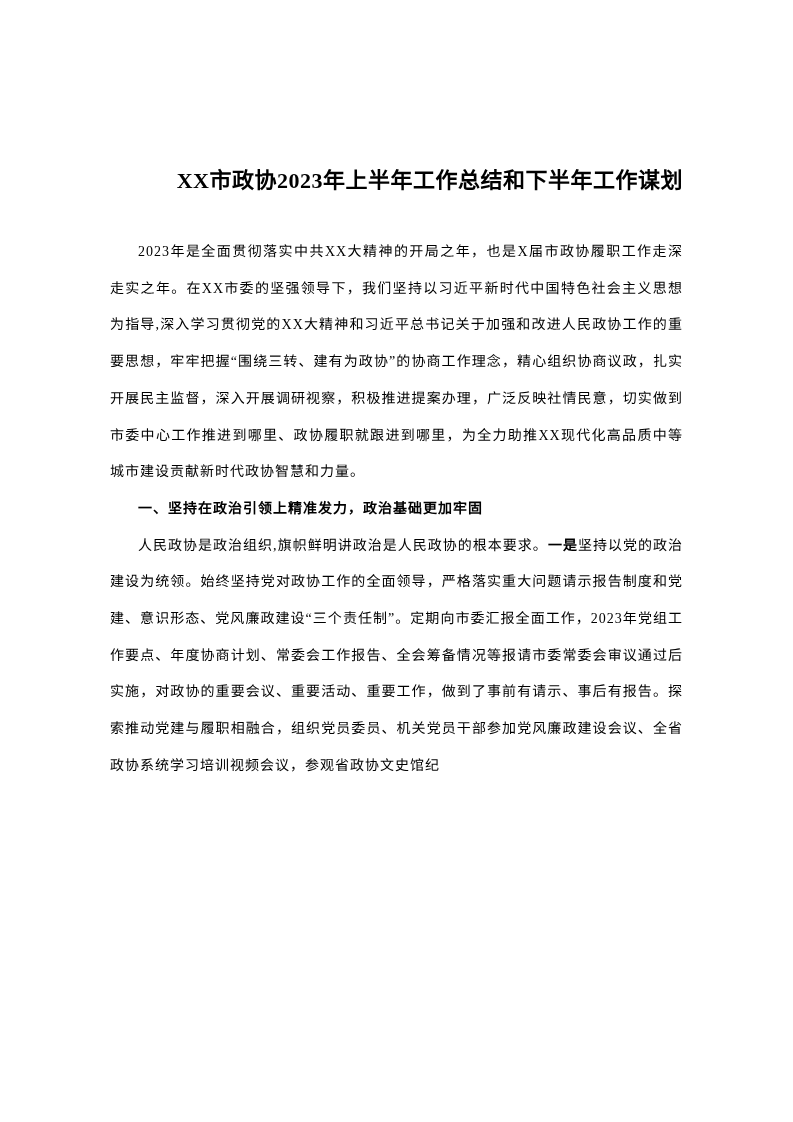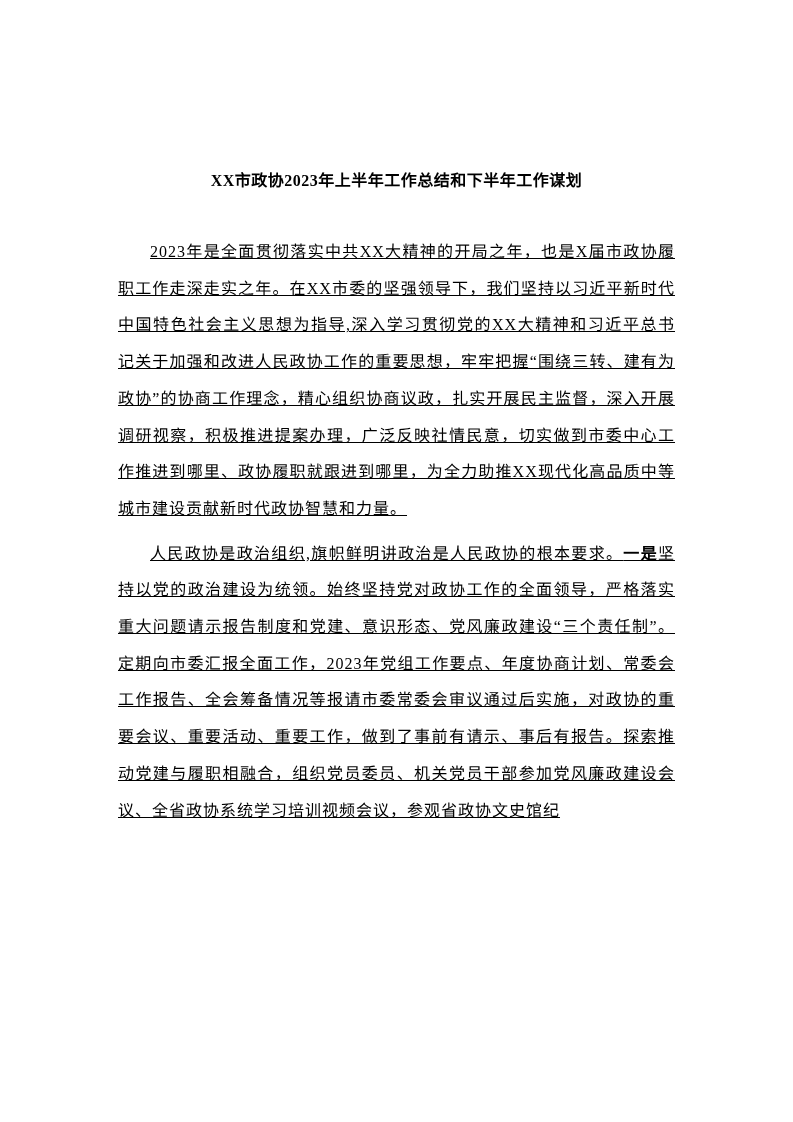--- a/index.html
+++ b/index.html
@@ -16,46 +16,46 @@
     box-sizing: border-box;
     width: 793px;
     height: 1122px;
     padding: 166px 110px 0 110px;
     background: #ffffff;
     color: #000000;
     font-family: "Liberation Serif", "DejaVu Serif", serif;
   }
   .doc-title {
     margin: 0 0 38px 0;
-    font-size: 16px;
+    font-size: 22px;
     line-height: 30px;
     font-weight: bold;
-    text-align: center;
+    text-align: right;
     letter-spacing: 0.5px;
   }
   .para {
-    margin: 8px;
-    font-size: 16px;
+    margin: 0;
+    font-size: 14px;
     line-height: 36.7px;
     letter-spacing: 1px;
     text-align: justify;
     text-indent: 2em;
-    text-decoration: underline;
   }
   .para.heading {
     font-weight: bold;
   }
   .bold {
     font-weight: bold;
   }
 </style>
 </head>
 <body>
 
 <div class="page">
   <h1 class="doc-title">XX市政协2023年上半年工作总结和下半年工作谋划</h1>
 
   <p class="para">2023年是全面贯彻落实中共XX大精神的开局之年，也是X届市政协履职工作走深走实之年。在XX市委的坚强领导下，我们坚持以习近平新时代中国特色社会主义思想为指导,深入学习贯彻党的XX大精神和习近平总书记关于加强和改进人民政协工作的重要思想，牢牢把握“围绕三转、建有为政协”的协商工作理念，精心组织协商议政，扎实开展民主监督，深入开展调研视察，积极推进提案办理，广泛反映社情民意，切实做到市委中心工作推进到哪里、政协履职就跟进到哪里，为全力助推XX现代化高品质中等城市建设贡献新时代政协智慧和力量。</p>
 
 
+  <p class="para heading">一、坚持在政治引领上精准发力，政治基础更加牢固</p>
 
   <p class="para"><span>人民政协是政治组织,旗帜鲜明讲政治是人民政协的根本要求。</span><span class="bold">一是</span><span>坚持以党的政治建设为统领。始终坚持党对政协工作的全面领导，严格落实重大问题请示报告制度和党建、意识形态、党风廉政建设“三个责任制”。定期向市委汇报全面工作，2023年党组工作要点、年度协商计划、常委会工作报告、全会筹备情况等报请市委常委会审议通过后实施，对政协的重要会议、重要活动、重要工作，做到了事前有请示、事后有报告。探索推动党建与履职相融合，组织党员委员、机关党员干部参加党风廉政建设会议、全省政协系统学习培训视频会议，参观省政协文史馆纪</span></p>
 </div>
 
 </body></html>

